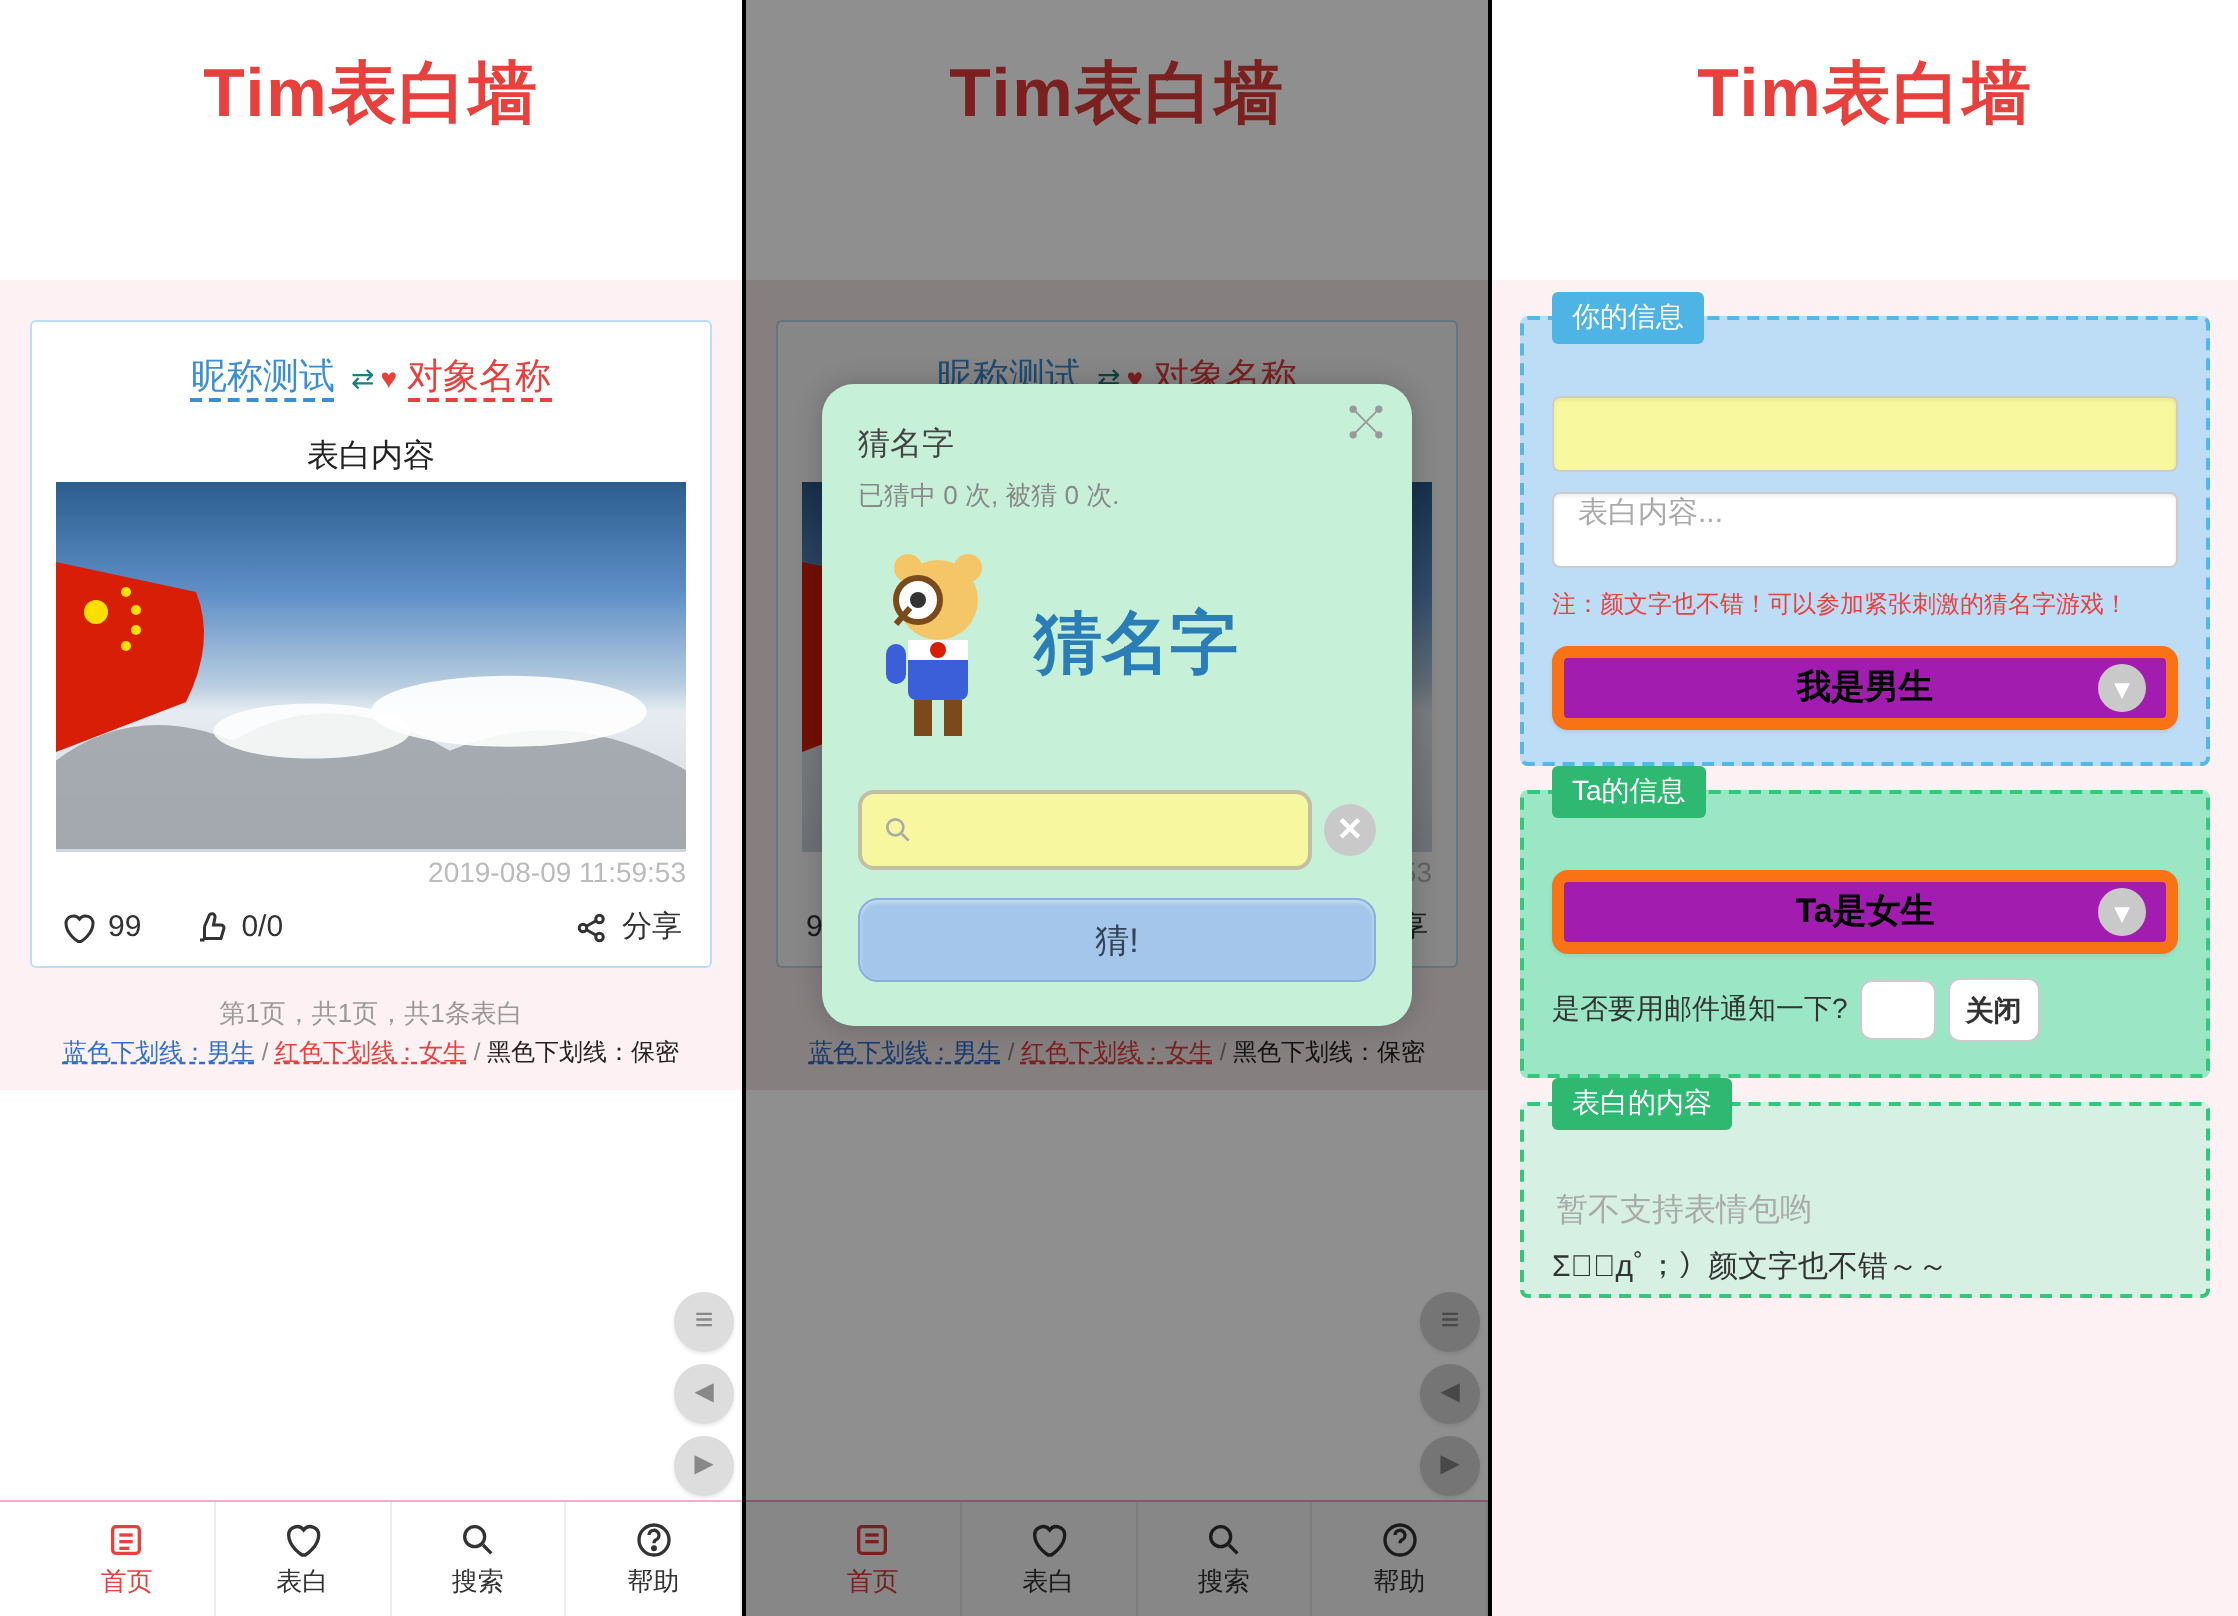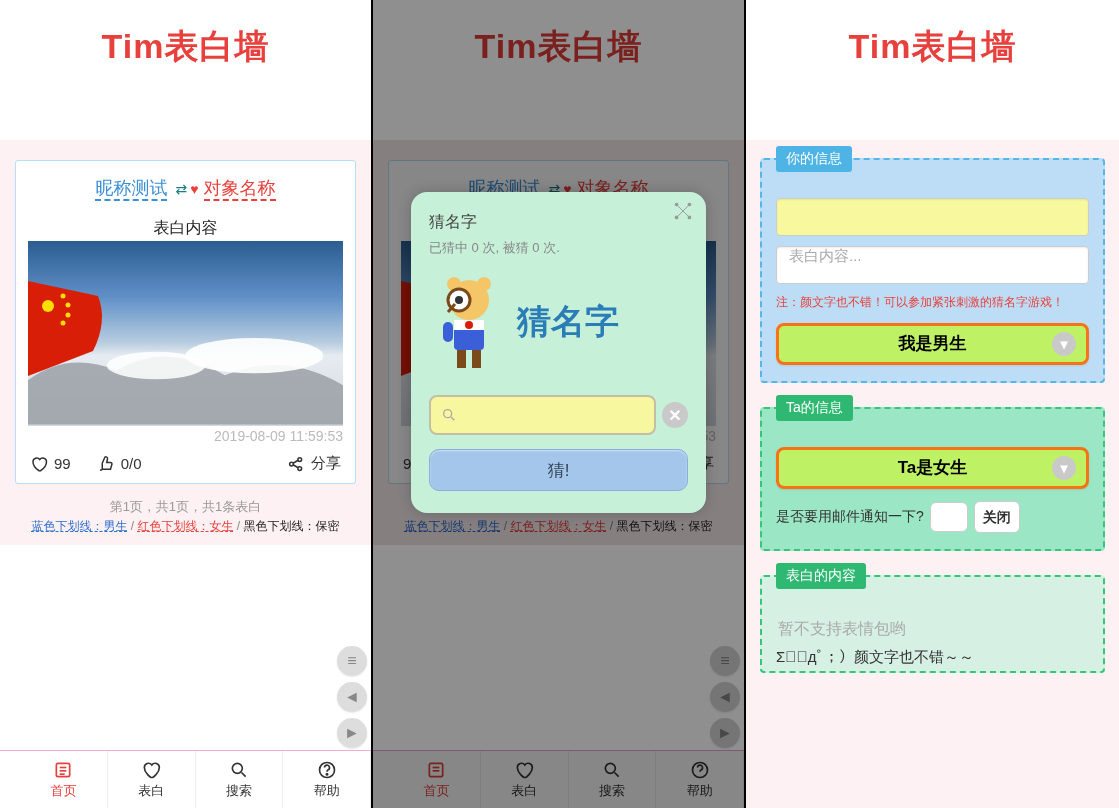--- a/index.html
+++ b/index.html
@@ -51,32 +51,32 @@
 .popup-img { height: 110px; margin: 10px 0 18px; position: relative; display:flex; align-items:center; }
 .bear { width: 80px; height: 100px; position:relative; }
 .guess-text { font-family: "STKaiti","KaiTi",cursive; color: #2a7db6; font-size: 34px; font-weight: bold; margin-left: 8px; }
 .searchrow { display: flex; gap: 6px; align-items: center; }
 .searchbox { flex: 1; background: #f7f7a0; border: 2px solid #c3bea4; border-radius: 8px; height: 40px; display: flex; align-items: center; padding: 0 10px; color: #999; }
 .clearbtn { width: 26px; height: 26px; border-radius: 50%; background: #c9c9c9; color: #fff; display: flex; align-items: center; justify-content: center; font-weight: bold; }
 .guessbtn { margin-top: 14px; height: 42px; background: #a4c6ea; border: 1px solid #88b0dc; border-radius: 10px; text-align: center; line-height: 42px; font-size: 17px; color: #345; box-shadow: inset 0 1px 2px rgba(255,255,255,0.5); }
 
 
 .formwrap { background: #fdf1f3; padding: 18px 14px 0; height: 670px; overflow: hidden; }
-.fieldset { border: 2px dashed; border-radius: 4px; padding: 38px 14px 16px; margin-bottom: 24px; position: relative; }
+.fieldset { border: 2px dashed; border-radius: 4px; padding: 38px 14px 16px; margin-bottom: 12px; position: relative; }
 .legend-tag { position: absolute; top: -1px; left: 14px; padding: 4px 10px; font-size: 14px; color: #fff; border-radius: 3px; transform: translateY(-50%); }
 .fs1 { border-color: #55b7e6; background: #bddcf6; }
 .fs1 .legend-tag { background: #4db4e5; }
 .fs2 { border-color: #34c77a; background: #9ae6c5; }
 .fs2 .legend-tag { background: #2fb872; }
 .fs3 { border-color: #34c77a; background: #d6f1e4; }
 .fs3 .legend-tag { background: #2fb872; }
 .input { width: 100%; height: 38px; background: #fff; border: 1px solid #ccc; border-radius: 4px; padding: 0 12px; font-size: 15px; color: #333; margin-bottom: 10px; box-shadow: inset 0 1px 2px rgba(0,0,0,0.08); }
 .input.yellow { background: #f8f89e; }
 .note { font-size: 12px; color: #e8403d; margin: 4px 0 12px; line-height: 1.4; }
-.select { width: 100%; height: 42px; background: #bef264; border: 3px solid #f97316; border-radius: 8px; display: flex; align-items: center; justify-content: center; font-size: 17px; font-weight: bold; position: relative; box-shadow: 0 1px 2px rgba(0,0,0,0.08); }
+.select { width: 100%; height: 42px; background: #a21caf; border: 6px solid #f97316; border-radius: 8px; display: flex; align-items: center; justify-content: center; font-size: 17px; font-weight: bold; position: relative; box-shadow: 0 1px 2px rgba(0,0,0,0.08); }
 .select .chev { position: absolute; right: 10px; width: 24px; height: 24px; border-radius: 50%; background: #c9c9c9; color: #fff; display: flex; align-items: center; justify-content: center; font-size: 14px; }
 .mailrow { display: flex; align-items: center; gap: 6px; font-size: 14px; color: #333; margin-top: 12px; }
 .mailrow .sw { width: 38px; height: 30px; background: #fff; border: 1px solid #ccc; border-radius: 6px; }
 .mailrow .offbtn { width: 46px; height: 32px; background: #fff; border: 1px solid #ccc; border-radius: 6px; text-align: center; line-height: 30px; font-weight: bold; }
 .ta .input::placeholder, .placeholder { color: #aaa; }
 .content-ta { font-size: 16px; color: #aaa; padding: 4px 2px 8px; }
 .kao { font-size: 15px; color: #333; }
 </style>
 </head>
 <body>

